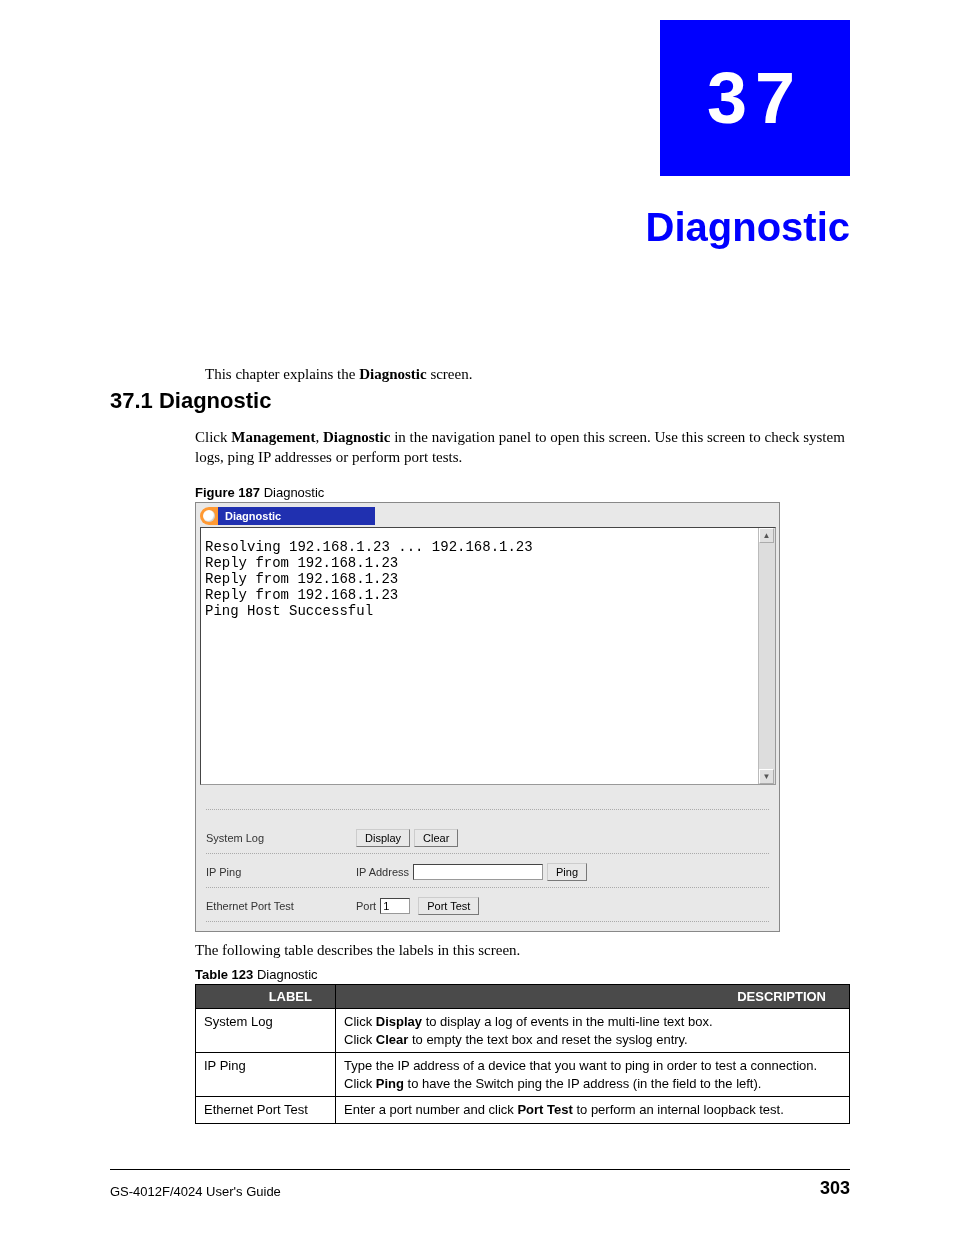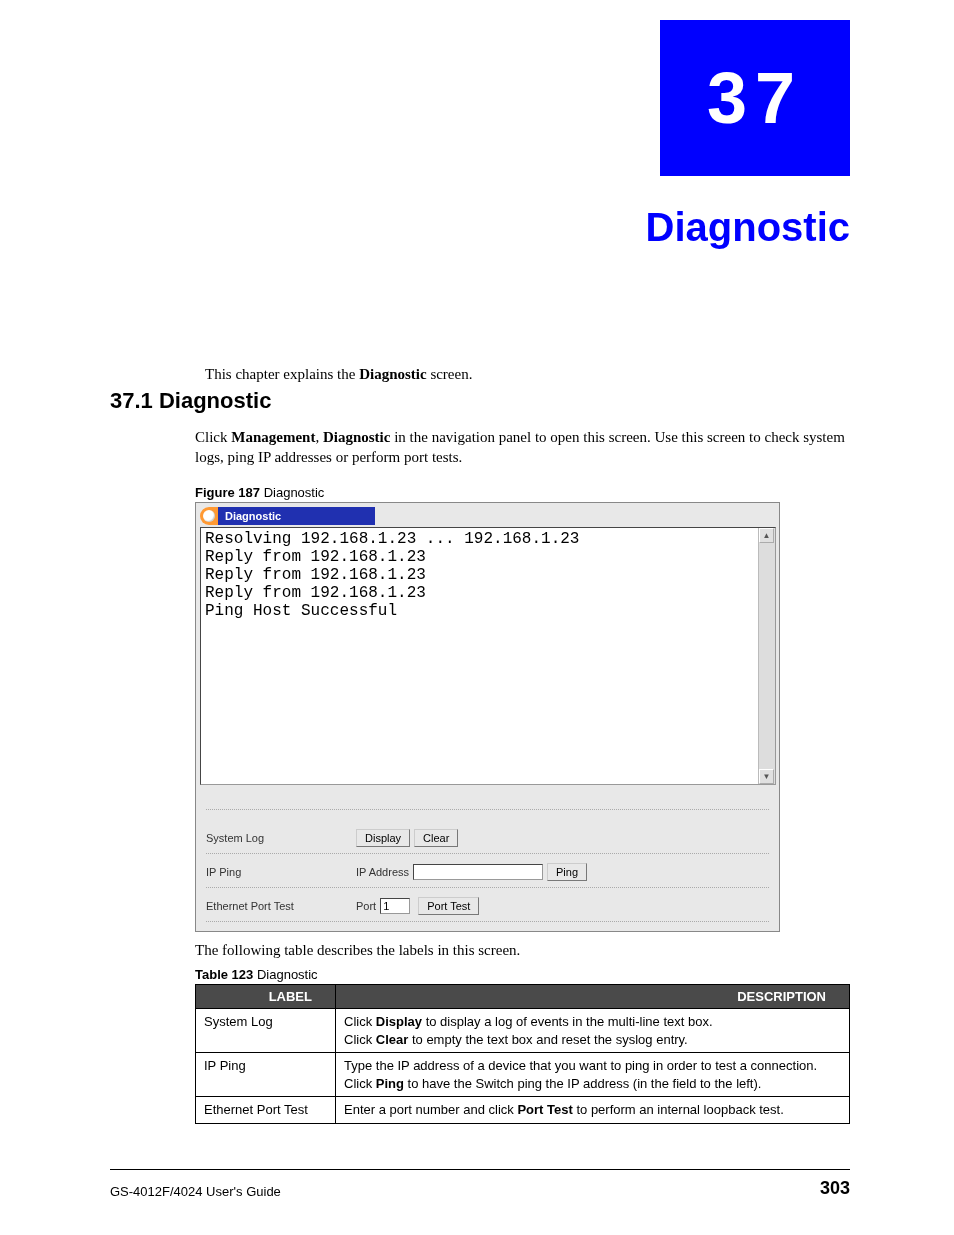--- a/index.html
+++ b/index.html
@@ -114,22 +114,22 @@
     left: 4px;
     width: 576px;
     height: 258px;
     background: #fff;
     border: 1px inset #999;
   }
   .fig-textarea {
     position: absolute;
     top: 0; left: 0; right: 17px; bottom: 0;
     font-family: "Courier New", monospace;
-    font-size: 16px;
-    padding: 2px 4px;
+    font-size: 14px;
+    padding: 11px 4px;
     white-space: pre;
     overflow: hidden;
   }
   .fig-scrollbar {
     position: absolute;
     top: 0; right: 0; bottom: 0;
     width: 17px;
     background: #ddd;
     border-left: 1px solid #bbb;
   }

